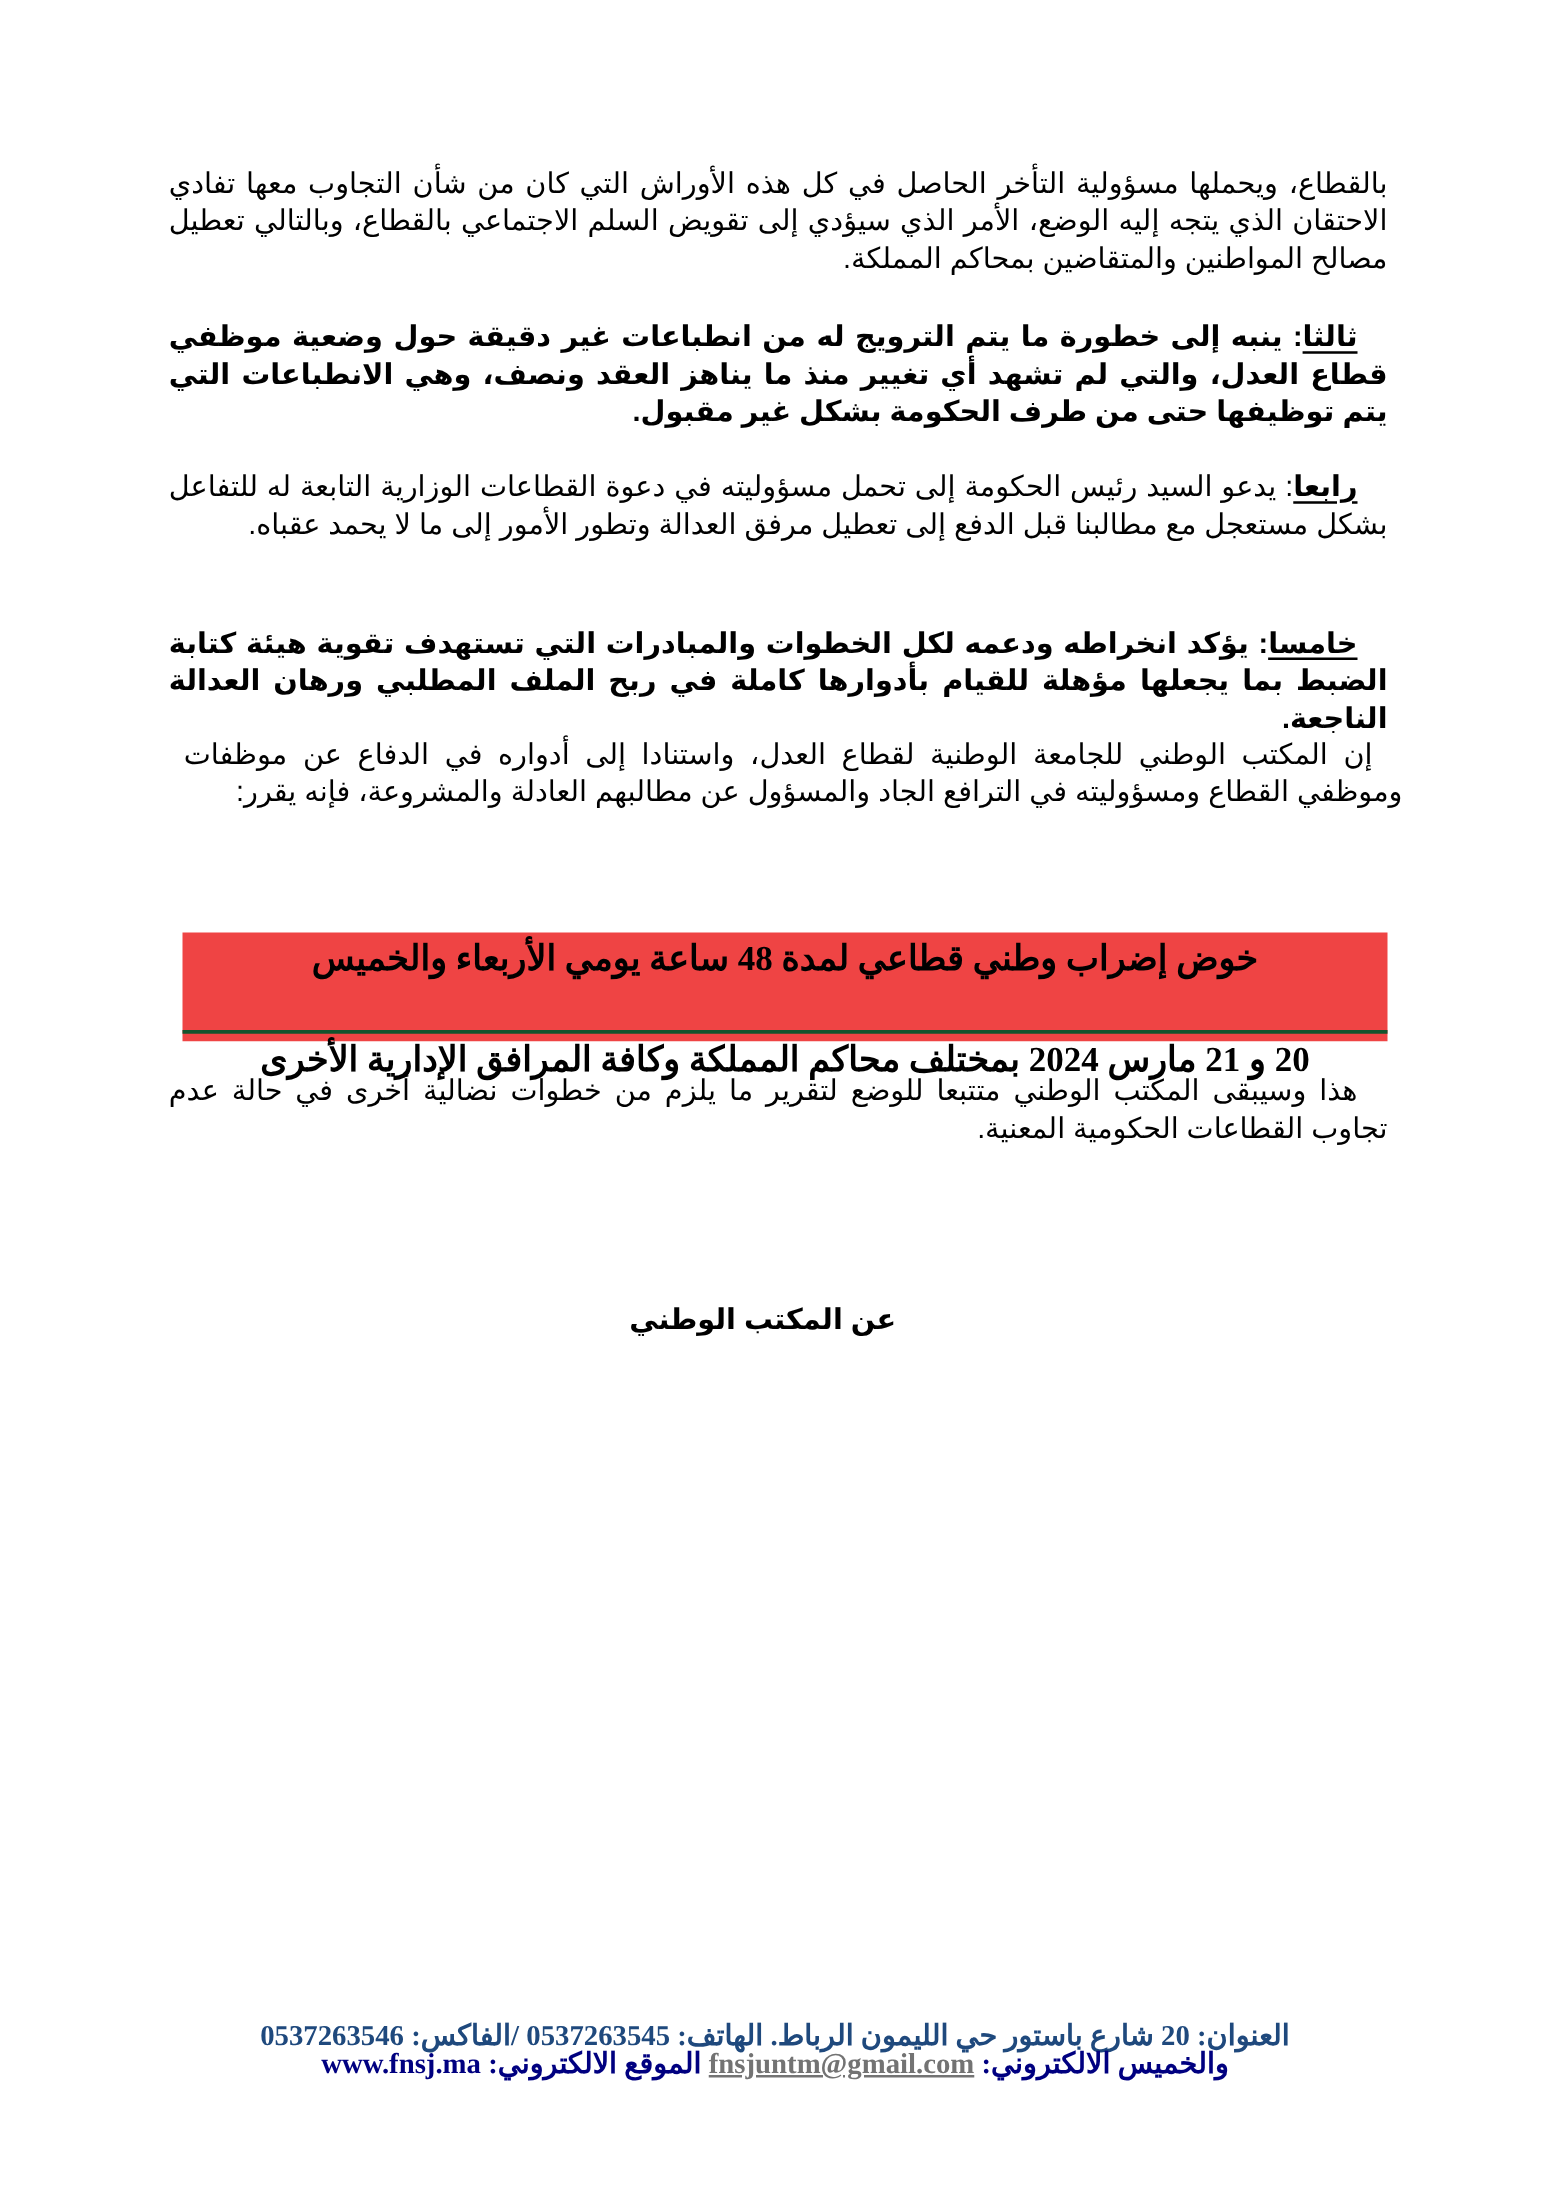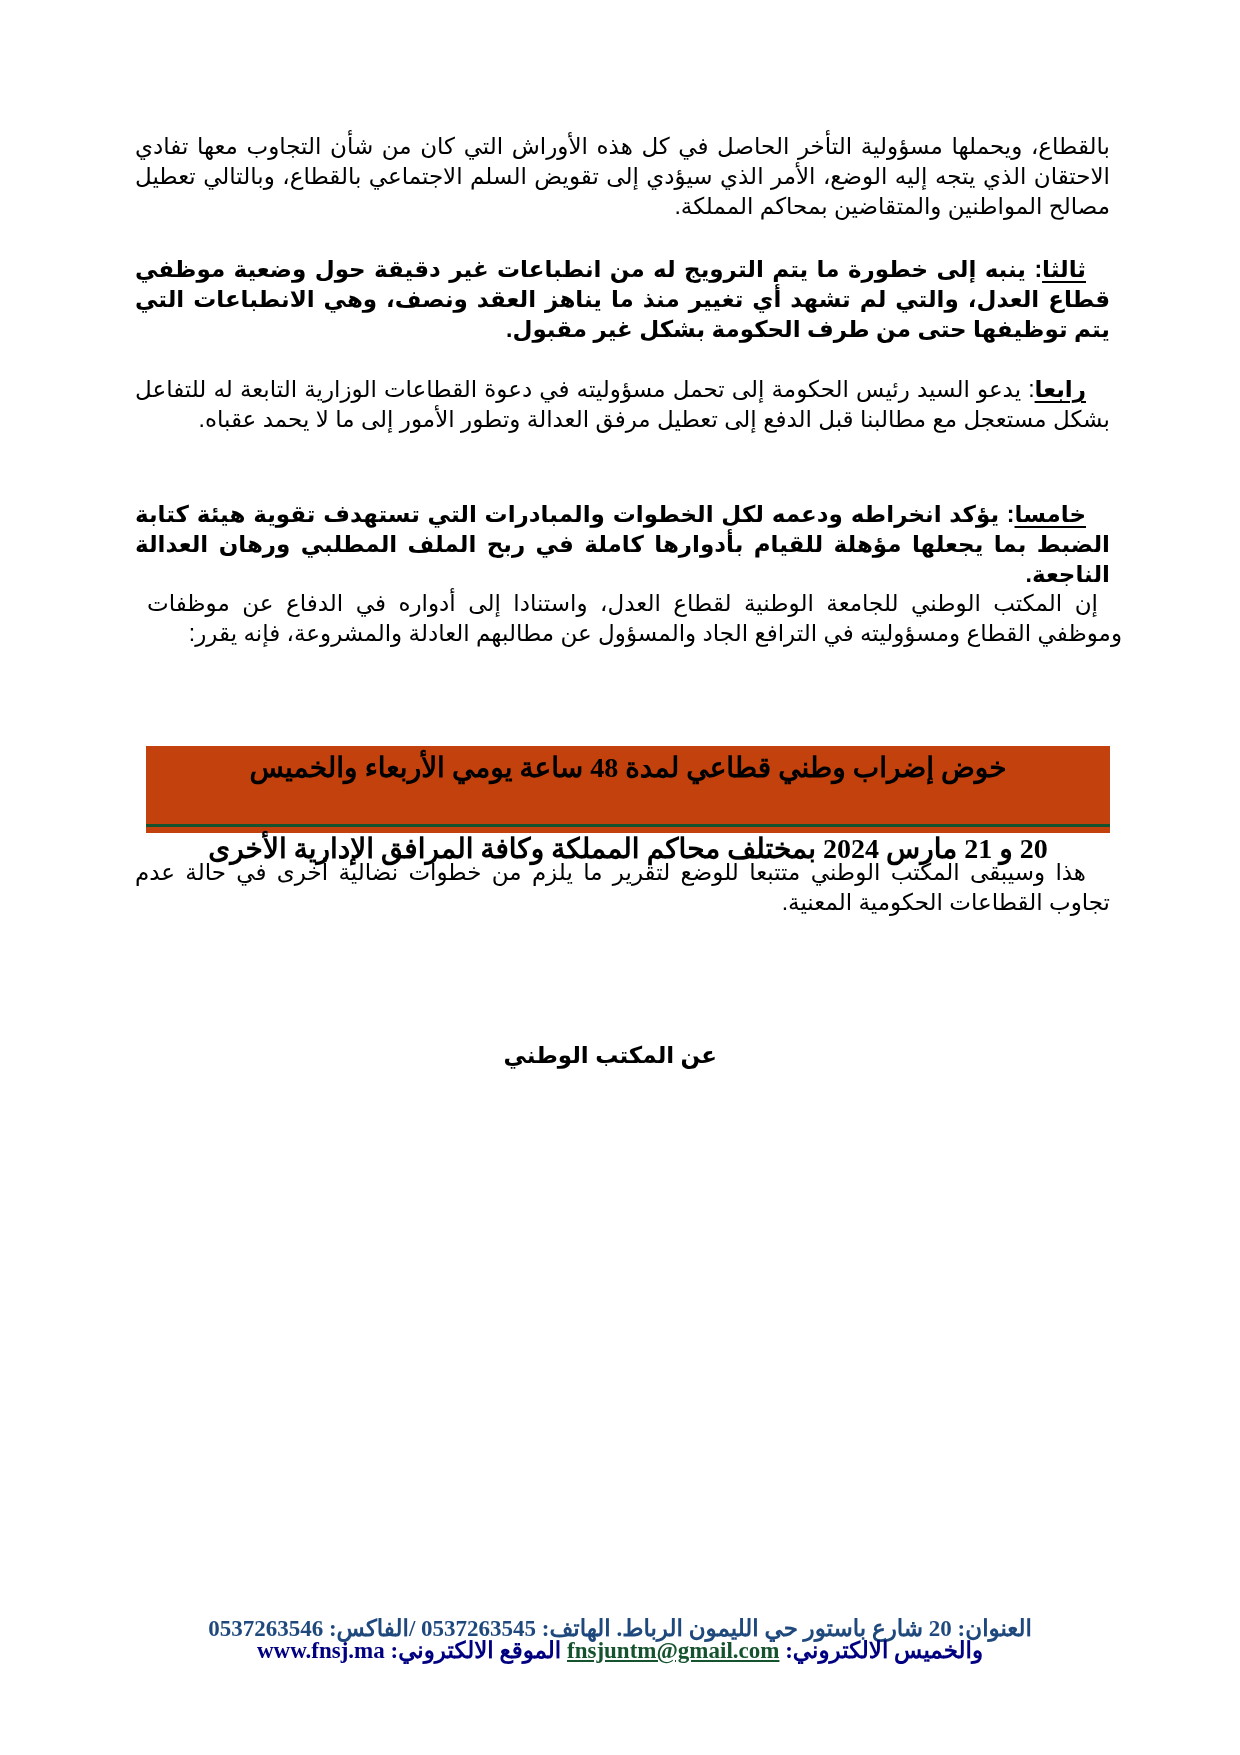--- a/index.html
+++ b/index.html
@@ -45,21 +45,21 @@
     #p3 { top: 374px; }
     #p4 { top: 499px; }
     #p5 { top: 588px; margin-left: 12px; }
 
     .banner {
       position: absolute;
       left: 146px;
       top: 746px;
       width: 964px;
       height: 87px;
-      background: #c2410c;
+      background: #ef4444;
       direction: rtl;
       font-family: "Liberation Serif", "DejaVu Serif", serif;
     }
     .banner-row {
       height: 43px;
       line-height: 43px;
       text-align: center;
       font-weight: bold;
       font-size: 28px;
       color: #000;
@@ -89,21 +89,21 @@
       direction: rtl;
       text-align: center;
       font-family: "Liberation Serif", "DejaVu Serif", serif;
       font-weight: bold;
       font-size: 23px;
       line-height: 22px;
     }
     .footer-line1 { color: #1F497D; }
     .footer-line2 { color: #000080; }
     .footer a {
-      color: #14532d;
+      color: #737373;
       text-decoration: underline;
     }
     .ltr { direction: ltr; unicode-bidi: embed; }
   </style>
 </head>
 <body>
 
 <div class="page">
 
   <p id="p1" class="body-text"><span>بالقطاع، ويحملها مسؤولية التأخر الحاصل في كل هذه الأوراش التي كان من شأن التجاوب معها تفادي الاحتقان الذي يتجه إليه الوضع، الأمر الذي سيؤدي إلى تقويض السلم الاجتماعي بالقطاع، وبالتالي تعطيل مصالح المواطنين والمتقاضين بمحاكم المملكة.</span></p>

